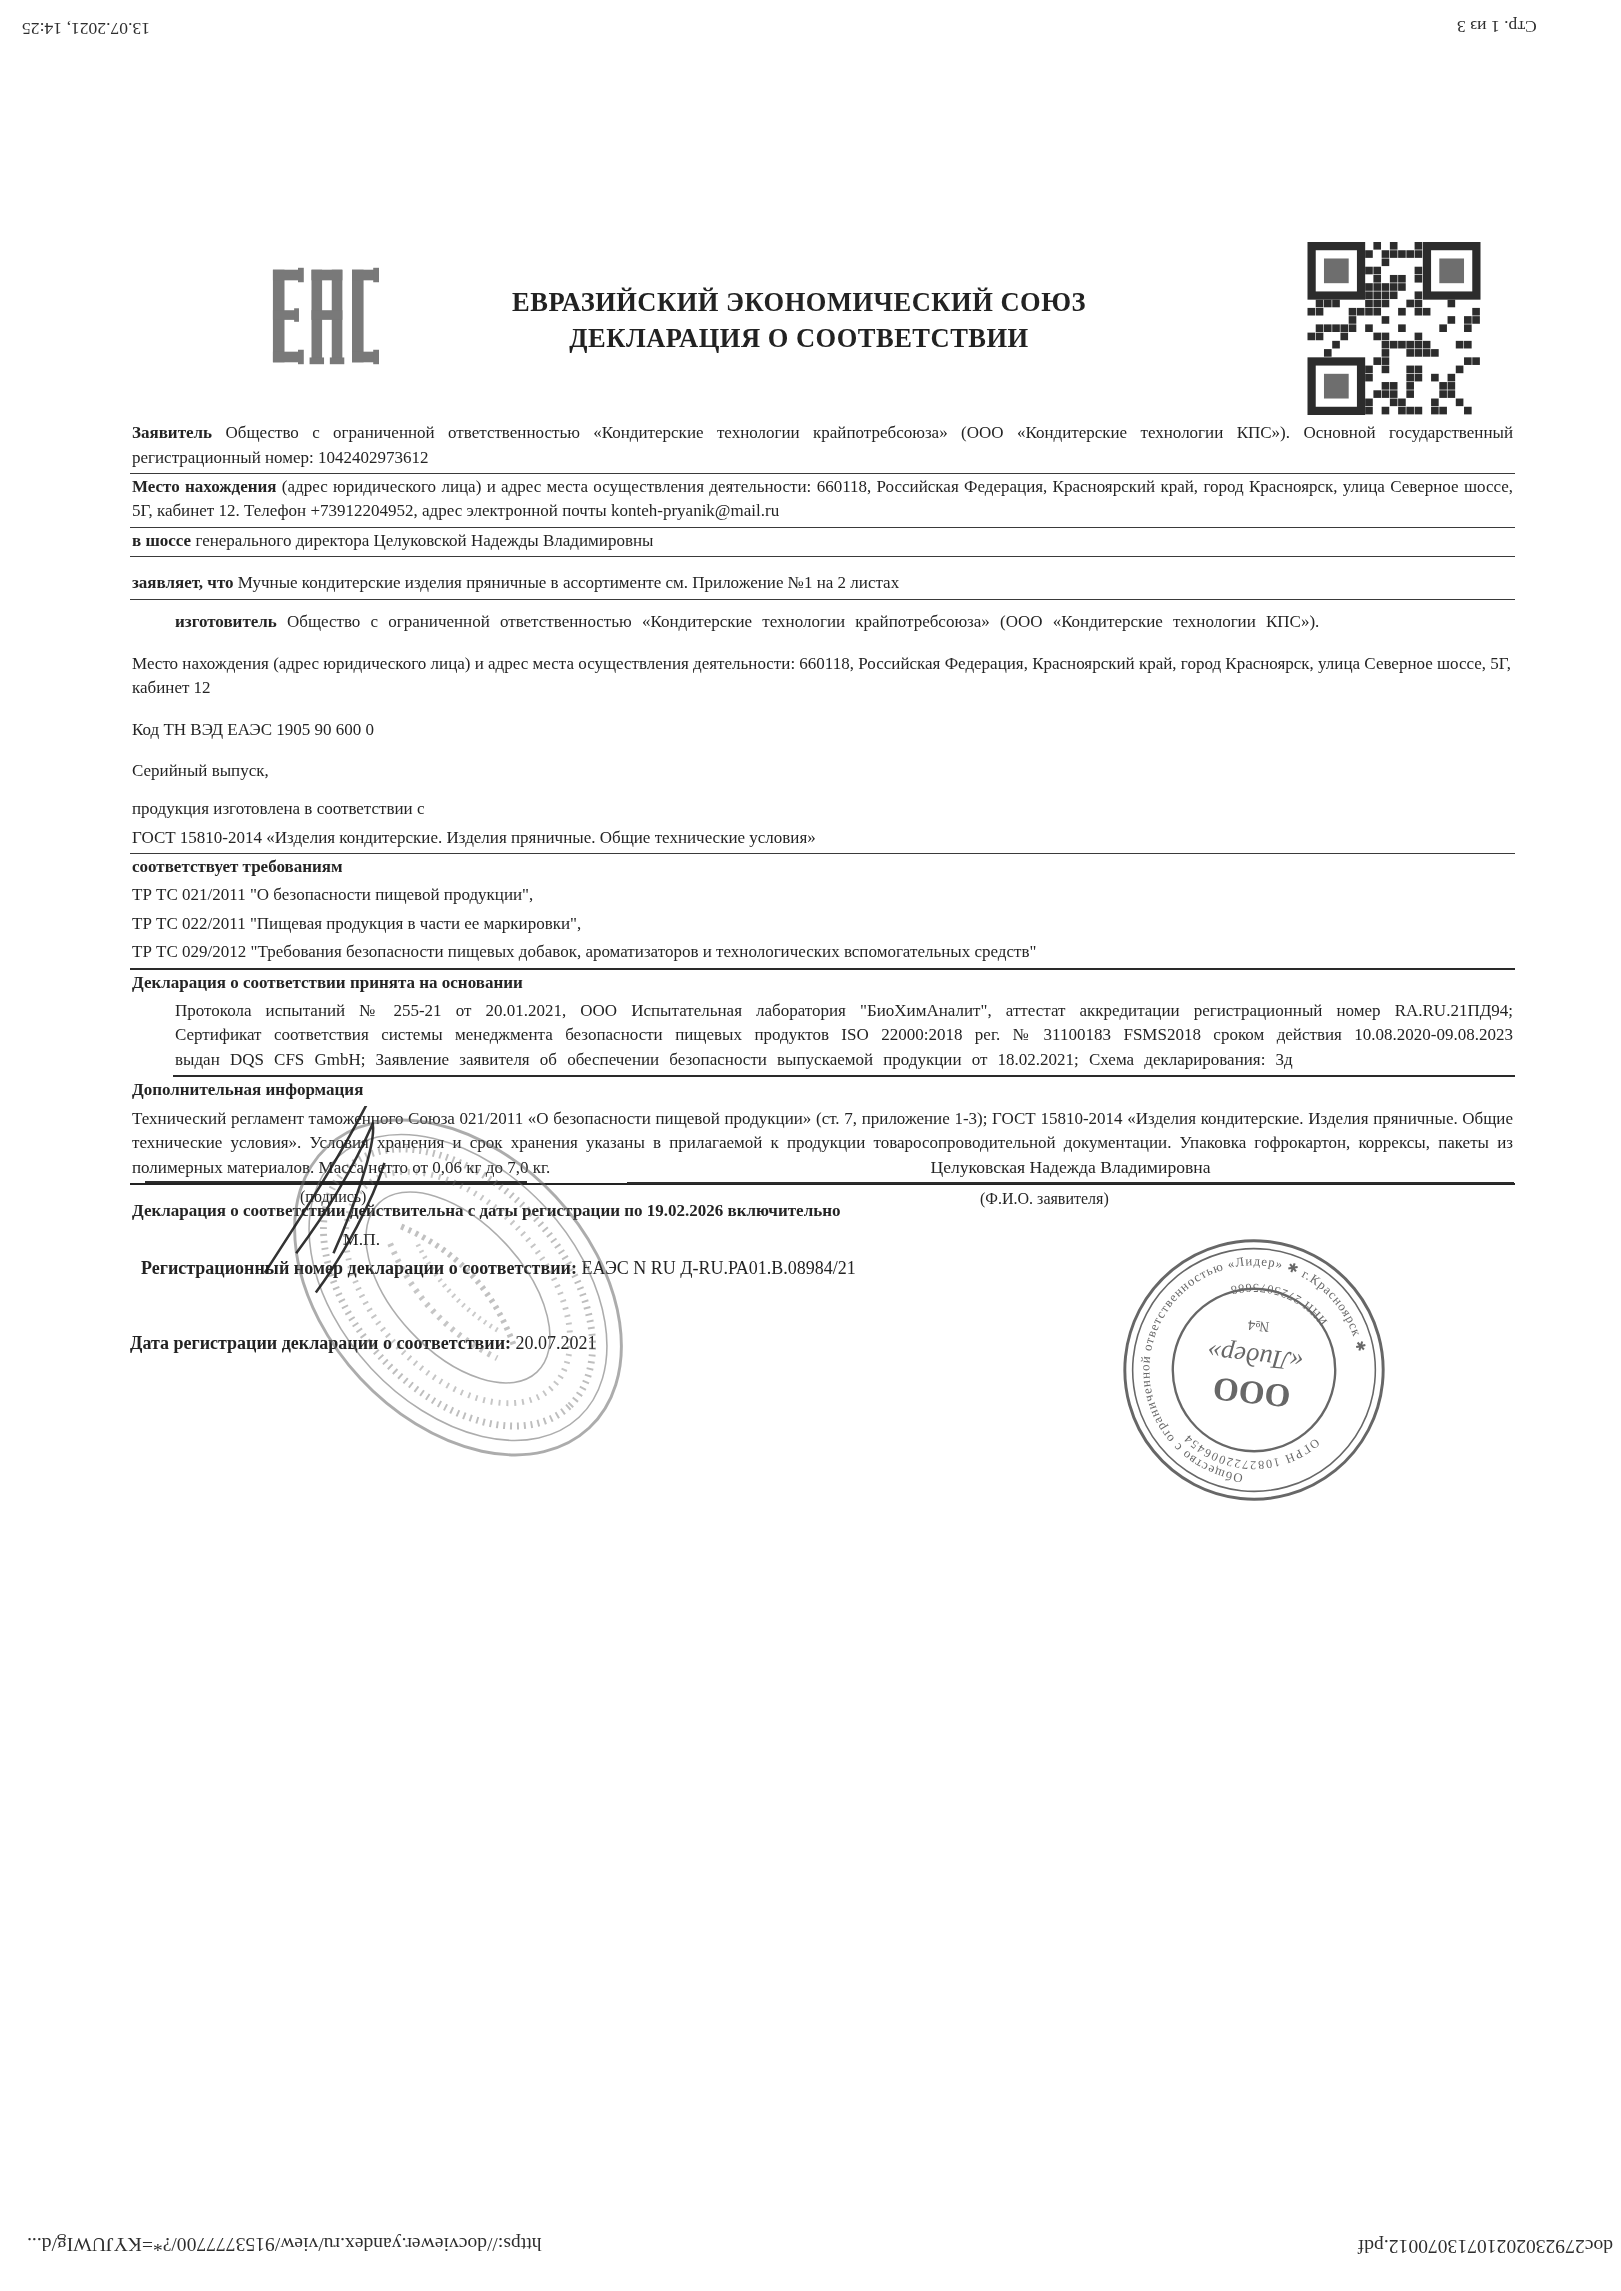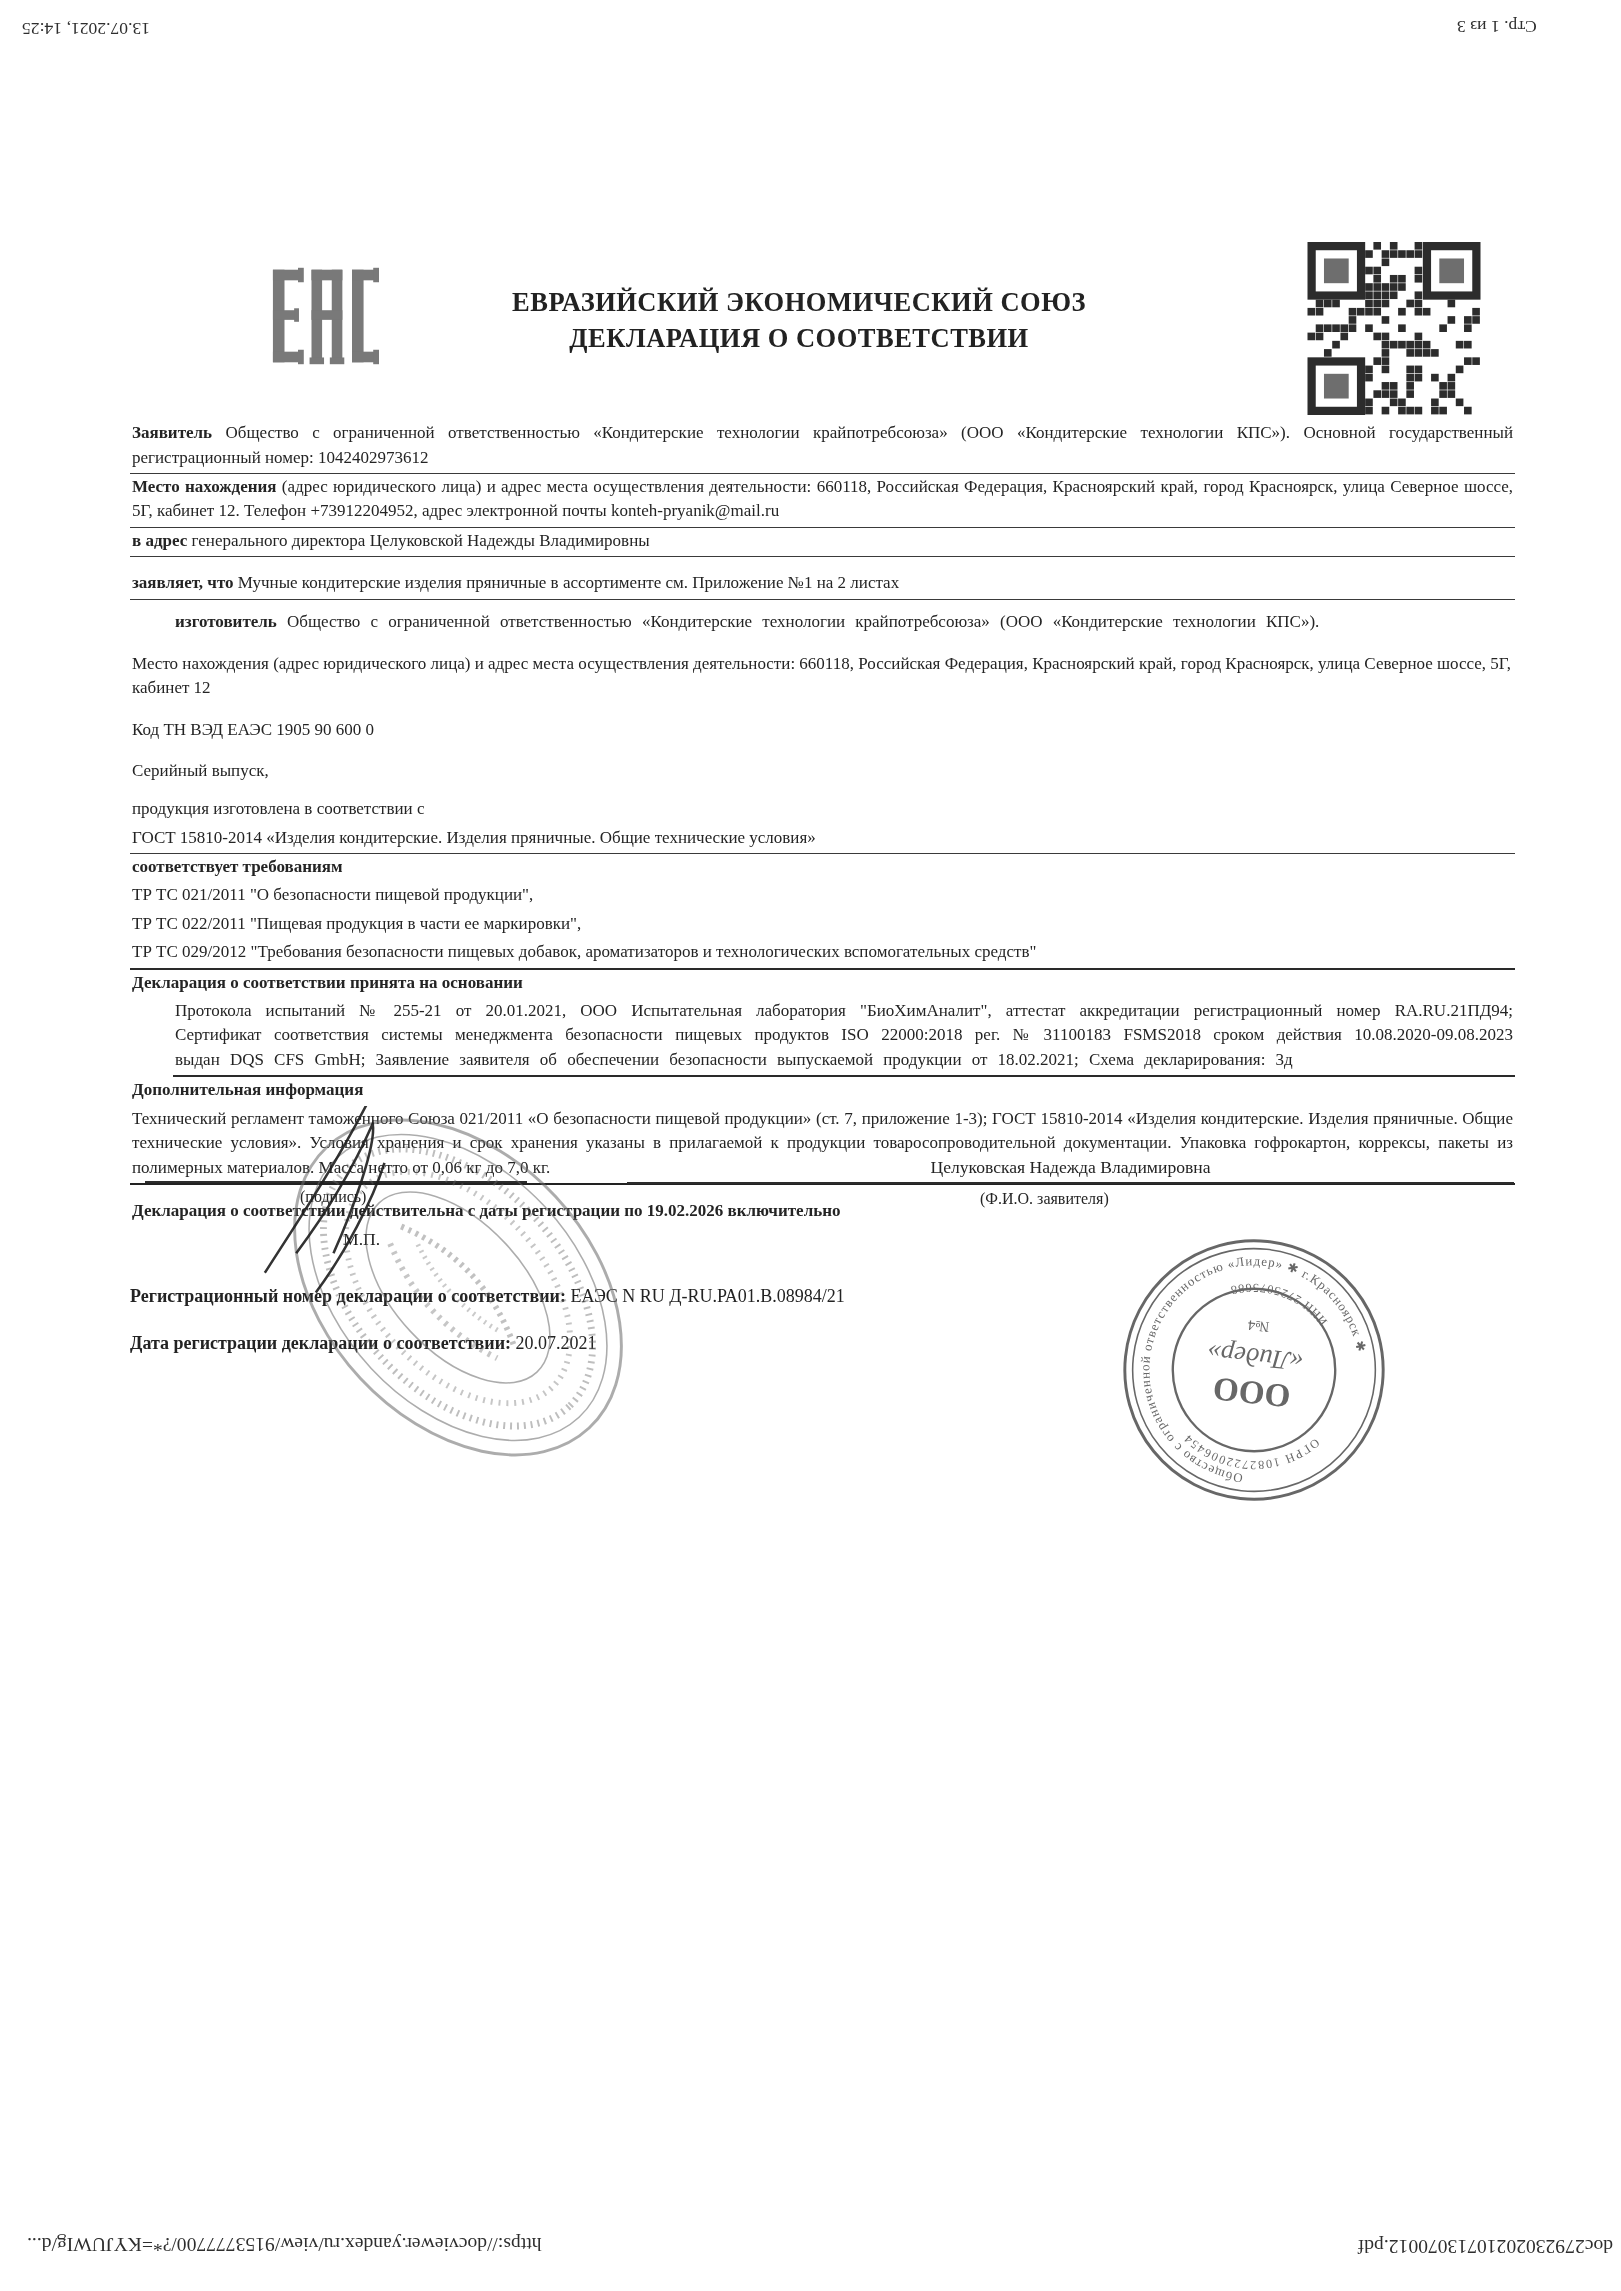--- a/index.html
+++ b/index.html
@@ -48,21 +48,21 @@
   
   .sig-line{position:absolute;background:#2c2c2c;height:2px;}
   .sig-line.left{left:145px;top:1181px;width:382px;}
   .sig-line.right{left:627px;top:1182px;width:887px;}
   .sig-caption{position:absolute;font-size:16px;color:#242424;}
   .cap-sign{left:300px;top:1188px;}
   .cap-fio{left:980px;top:1190px;}
   .name{position:absolute;left:627px;top:1157px;width:887px;text-align:center;font-size:17.6px;color:#242424;}
   .mp{position:absolute;left:343px;top:1229px;font-size:17.6px;}
   .reg{position:absolute;left:130px;font-size:18px;color:#232323;}
-  .reg.num{top:1286px;}
+  .reg.num{top:1258px;margin-left:11px;}
   .reg.date{top:1333px;}
   .reg .lead{font-weight:bold;}
 
   
   .stamp-oval{position:absolute;left:257px;top:1106px;width:402px;height:363px;}
   .stamp-round{position:absolute;left:1117px;top:1233px;width:274px;height:274px;}
   svg text{font-family:"Liberation Serif", serif;}
 </style>
 </head>
 <body>
@@ -227,21 +227,21 @@
       <rect x="120" y="8" width="40" height="40" fill="#ffffff"></rect>
       <rect x="128" y="16" width="24" height="24" fill="#6e6e6e"></rect>
       <rect x="0" y="112" width="56" height="56" fill="#2c2c2c"></rect>
       <rect x="8" y="120" width="40" height="40" fill="#ffffff"></rect>
       <rect x="16" y="128" width="24" height="24" fill="#6e6e6e"></rect>
     </svg>
 
   <div class="body">
     <div class="row rule just"><span class="lead">Заявитель</span><span> Общество с ограниченной ответственностью «Кондитерские технологии крайпотребсоюза» (ООО «Кондитерские технологии КПС»). Основной государственный регистрационный номер: 1042402973612</span></div>
     <div class="row rule just"><span class="lead">Место нахождения</span><span> (адрес юридического лица) и адрес места осуществления деятельности: 660118, Российская Федерация, Красноярский край, город Красноярск, улица Северное шоссе, 5Г, кабинет 12. Телефон +73912204952, адрес электронной почты konteh-pryanik@mail.ru</span></div>
-    <div class="row rule"><span class="lead">в адрес</span><span> генерального директора Целуковской Надежды Владимировны</span></div>
+    <div class="row rule"><span class="lead">в шоссе</span><span> генерального директора Целуковской Надежды Владимировны</span></div>
     <div class="row rule gap6"><span class="lead">заявляет, что</span><span> Мучные кондитерские изделия пряничные в ассортименте см. Приложение №1 на 2 листах</span></div>
     <div class="row just wide gap10"><span class="lead">изготовитель</span><span> Общество с ограниченной ответственностью «Кондитерские технологии крайпотребсоюза» (ООО «Кондитерские технологии КПС»).</span></div>
     <div class="row gap6"><span class="lead"></span><span>Место нахождения (адрес юридического лица) и адрес места осуществления деятельности: 660118, Российская Федерация, Красноярский край, город Красноярск, улица Северное шоссе, 5Г, кабинет 12</span></div>
     <div class="row gap6"><span class="lead"></span><span>Код ТН ВЭД ЕАЭС 1905 90 600 0</span></div>
     <div class="row gap6"><span class="lead"></span><span>Серийный выпуск,</span></div>
     <div class="row gap10"><span class="lead"></span><span>продукция изготовлена в соответствии с</span></div>
     <div class="row rule"><span class="lead"></span><span>ГОСТ 15810-2014 «Изделия кондитерские. Изделия пряничные. Общие технические условия»</span></div>
     <div class="row"><span class="lead">соответствует требованиям</span><span></span></div>
     <div class="row"><span class="lead"></span><span>ТР ТС 021/2011 "О безопасности пищевой продукции",</span></div>
     <div class="row"><span class="lead"></span><span>ТР ТС 022/2011 "Пищевая продукция в части ее маркировки",</span></div>

